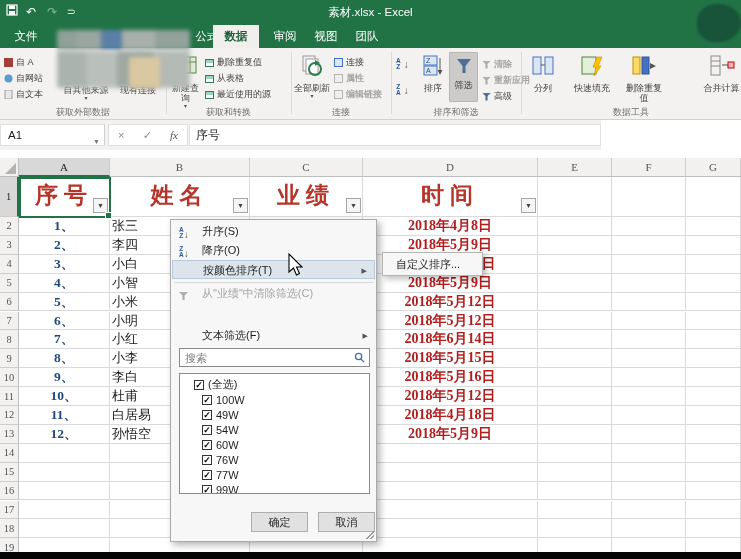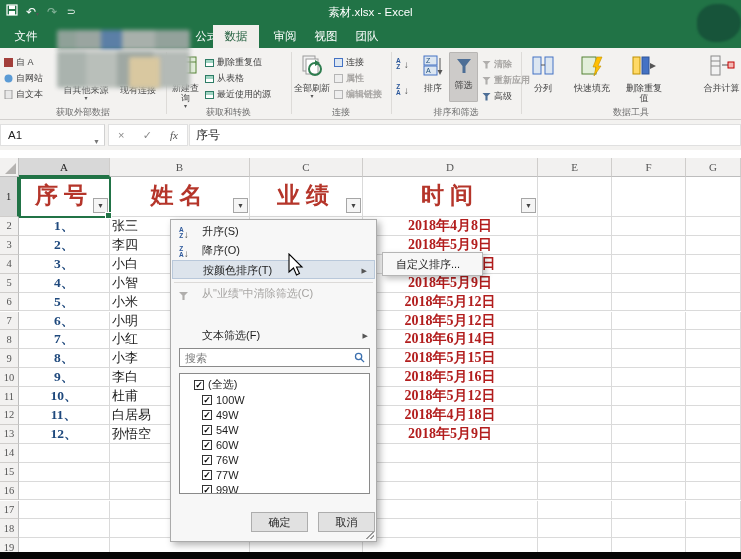--- a/index.html
+++ b/index.html
@@ -10,21 +10,21 @@
   .titlebar{position:absolute;left:0;top:0;width:741px;height:25px;background:#217346;color:#fff;}
   .qat{position:absolute;left:6px;top:3px;display:flex;align-items:center;gap:8px;color:#fff;}
   .qat .g{font-size:12px;line-height:18px;cursor:default;}
   .qat .dim{opacity:.45;}
   .title-text{position:absolute;left:0;right:0;top:0;height:25px;text-align:center;font-size:11.5px;line-height:24px;color:#fff;}
   .cam-blob{position:absolute;left:697px;top:4px;width:44px;height:38px;background:#17543a;border-radius:48% 52% 55% 45%;filter:blur(1px);z-index:3;}
 
   
   .tabrow{position:absolute;left:0;top:25px;width:741px;height:23px;background:#217346;}
   .tab{position:absolute;top:0;height:23px;color:#fff;font-size:11.5px;line-height:22px;text-align:center;cursor:default;}
-  .tab.active{background:#f1efec;color:#1e5c3a;font-weight:normal;}
+  .tab.active{background:#f1efec;color:#1e5c3a;font-weight:bold;}
   .tellme{position:absolute;top:0;height:23px;display:flex;align-items:center;gap:6px;color:#fff;font-size:11.5px;margin-top:44px;}
 
   
   .blur{position:absolute;border-radius:2px;filter:blur(2px);z-index:2;}
 
   
   .ribbon{position:absolute;left:0;top:48px;width:741px;height:72px;background:#f3f2f0;border-bottom:1px solid #d2d0ce;font-size:9px;color:#444;}
   .rdiv{position:absolute;top:4px;height:62px;width:1px;background:#dddbd8;}
   .rlabel{position:absolute;top:58px;height:12px;text-align:center;font-size:9px;color:#6e6e6e;}
   .rsmall{position:absolute;display:flex;align-items:center;gap:3px;font-size:9px;white-space:nowrap;}
@@ -34,21 +34,21 @@
   .caret{font-size:6px;color:#555;line-height:6px;}
   .pressed{background:#cdcbc9;border:1px solid #b8b6b4;border-radius:1px;}
   .mini-table{display:inline-block;width:9px;height:8px;border:1px solid #2e7d66;background:linear-gradient(#9fd4c2 0 3px,#fff 3px);}
   .funnel{display:inline-block;width:11px;height:10px;background:#4d6e96;clip-path:polygon(0 0,100% 0,62% 45%,62% 100%,38% 100%,38% 45%);}
   .funnel.sm{width:9px;height:8px;}
   .funnel.gray{background:#b0aeac;}
   .sortletters{display:inline-block;font-size:6.5px;line-height:6px;color:#2b579a;font-weight:bold;text-align:center;}
   .dna{font-size:10px;color:#555;}
 
   
-  .fbar{position:absolute;left:0;top:120px;width:741px;height:30px;background:#f3f2f0;}
+  .fbar{position:absolute;left:0;top:120px;width:601px;height:30px;background:#f3f2f0;}
   .namebox{position:absolute;left:0;top:4px;width:105px;height:22px;background:#fff;border:1px solid #e0e0e0;border-right:1px solid #d0d0d0;font-size:11.5px;line-height:20px;padding-left:7px;color:#222;}
   .namebox .nb-arrow{position:absolute;right:4px;top:7px;font-size:7px;color:#777;}
   .fx-zone{position:absolute;left:108px;top:4px;width:80px;height:22px;background:#fff;border:1px solid #e0e0e0;display:flex;align-items:center;justify-content:space-around;color:#8a8a8a;font-size:11px;}
   .fx-zone .fx{font-family:"Liberation Serif",serif;font-style:italic;color:#555;}
   .fvalue{position:absolute;left:189px;top:4px;right:0;height:22px;background:#fff;border:1px solid #e0e0e0;font-size:12px;line-height:20px;padding-left:6px;color:#222;}
 
   
   .sheet{position:absolute;left:0;top:150px;width:741px;height:409px;background:#fff;}
   .corner{position:absolute;left:0;top:8px;width:19px;height:19px;background:#f2f1f0;border-right:1px solid #bdbdbd;border-bottom:1px solid #bdbdbd;}
   .corner:after{content:"";position:absolute;right:2px;bottom:2px;border-left:11px solid transparent;border-bottom:11px solid #b5b3b1;}

